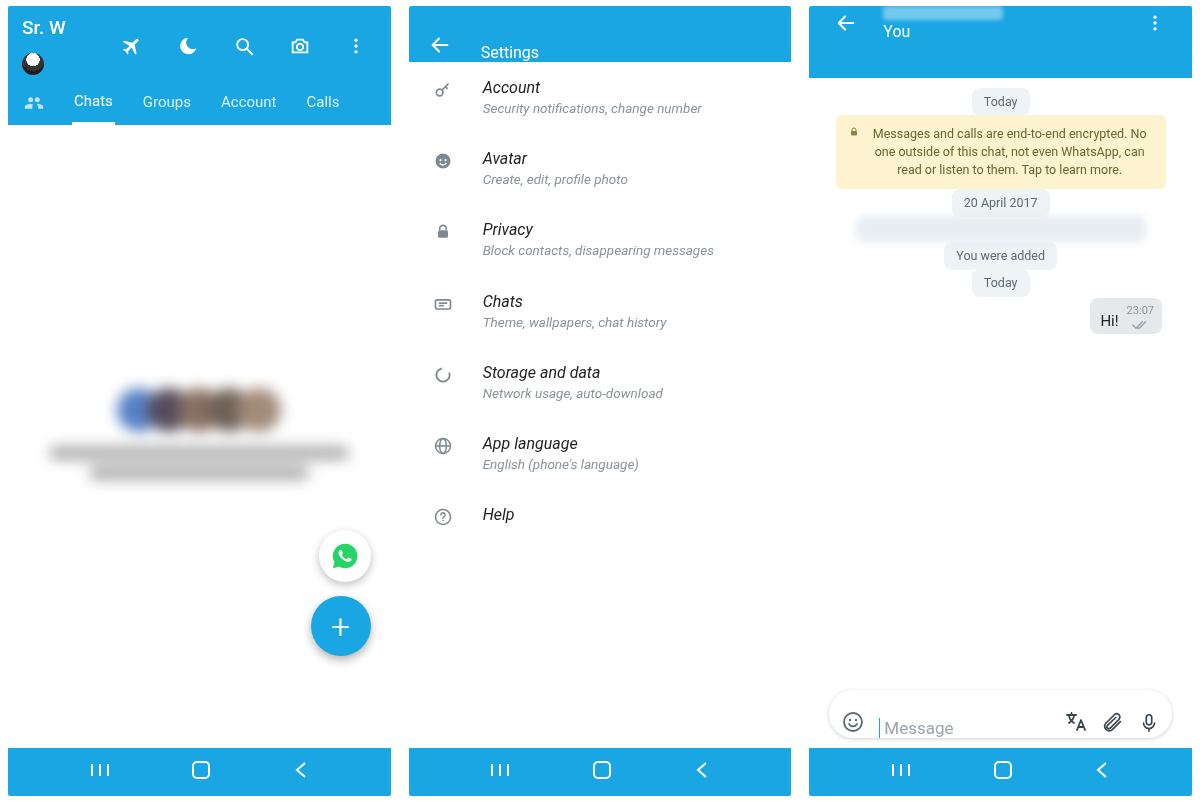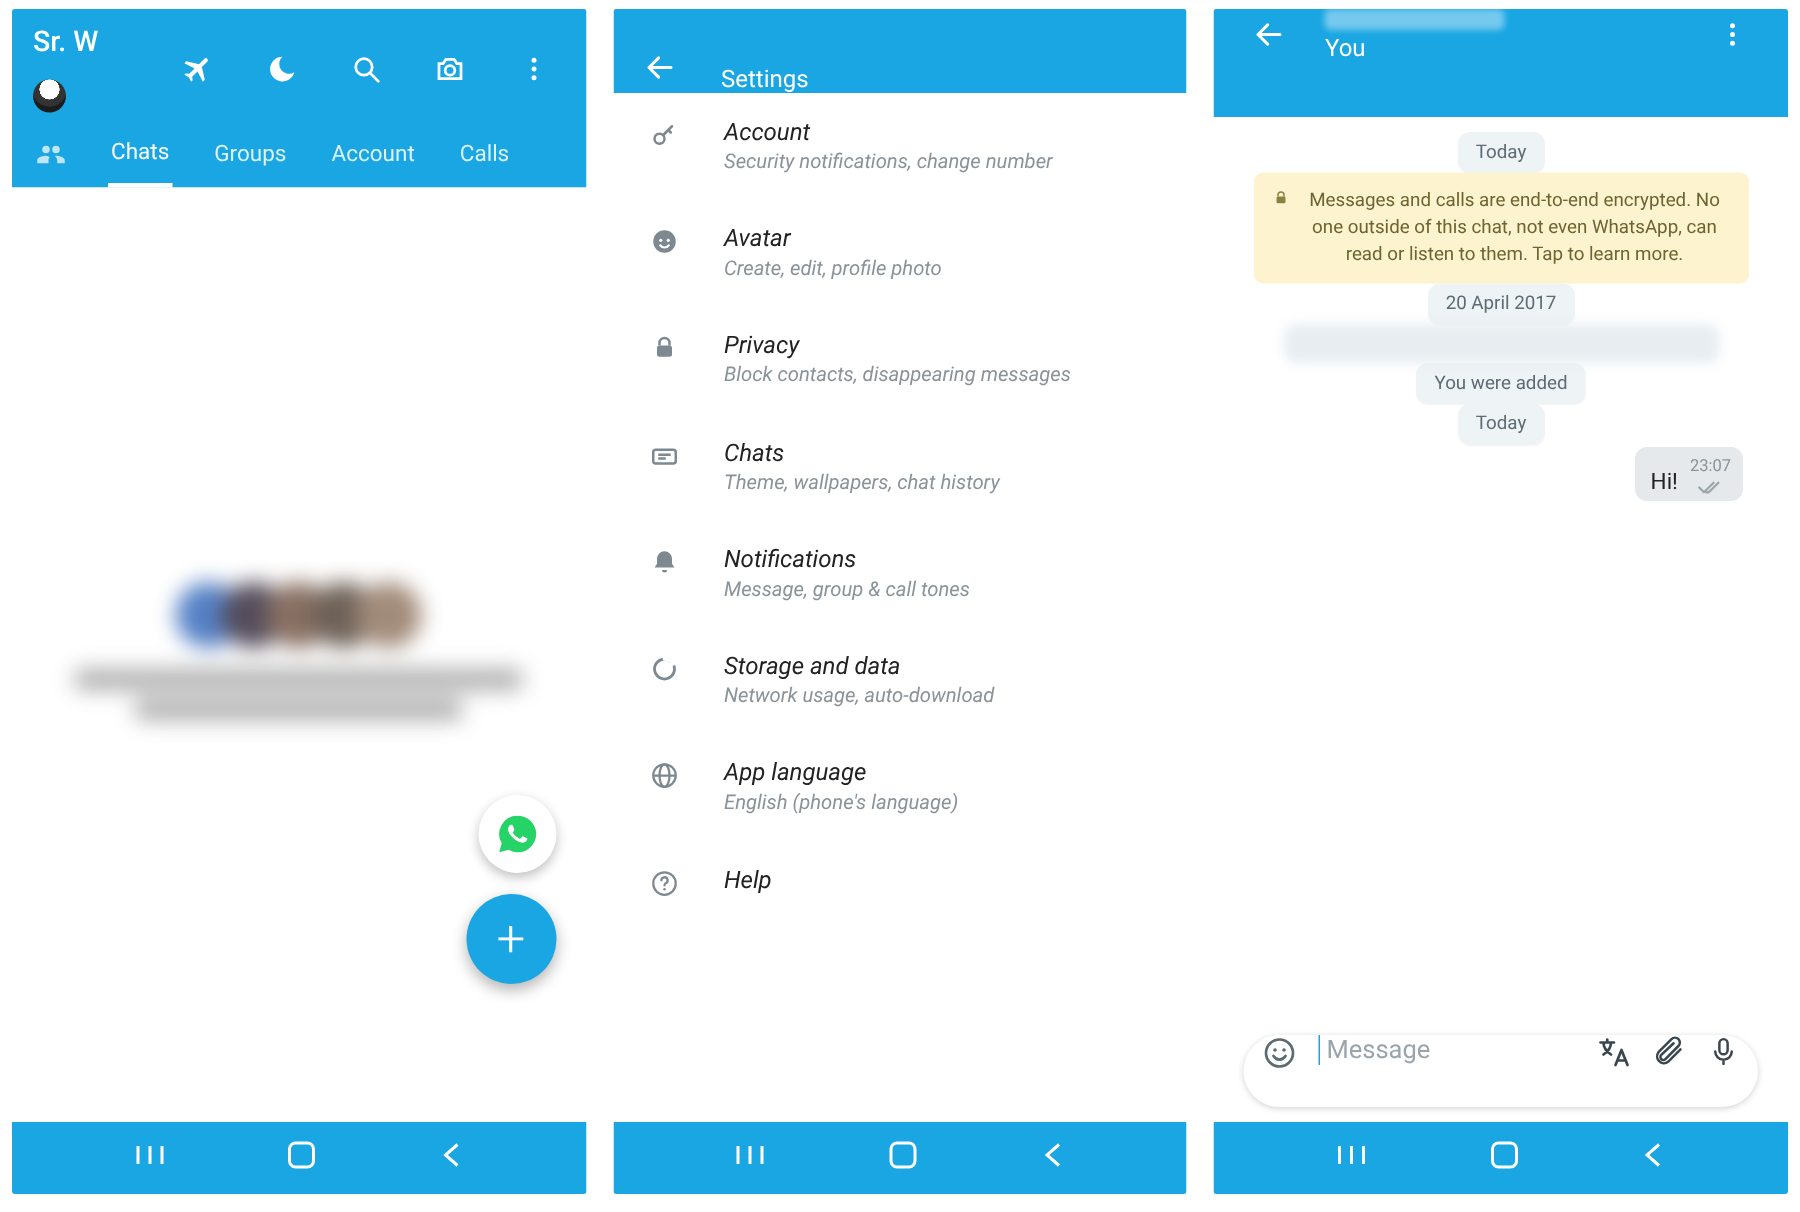--- a/index.html
+++ b/index.html
@@ -47,21 +47,21 @@
   .s3-titlebox .l1 { width:120px; height:14px; background:rgba(255,255,255,.4); border-radius:4px; filter:blur(2px); margin-bottom:2px;}
   .s3-body { flex:1; background:#fff; padding:10px 10px 0 10px; display:flex; flex-direction:column; align-items:center; position:relative; overflow:hidden;}
   .pill { background:#eef3f6; color:#5d6b74; font-size:12.5px; padding:6px 12px; border-radius:8px; box-shadow:0 1px 1px rgba(0,0,0,.05);}
   .banner { background:#FEF3CF; color:#6b6531; font-size:12.5px; line-height:1.45; padding:10px 12px; border-radius:6px; text-align:center; max-width:330px; display:flex; gap:6px; align-items:flex-start; justify-content:center;}
   .banner svg{flex:none; margin-top:1px;}
   .blur-msg { width:290px; height:26px; background:#e7edf1; border-radius:8px; filter:blur(4px);}
   .bubble-out { align-self:flex-end; background:#e6e9eb; border-radius:8px; padding:6px 8px 4px 10px; display:flex; align-items:flex-end; gap:8px; margin-right:20px; margin-top:2px;}
   .bubble-out .msg { font-size:15px; color:#222;}
   .bubble-out .meta { font-size:11px; color:#88939a; display:flex; align-items:center; gap:3px;flex-direction:column;}
   .s3-input { margin-top:auto; padding:10px; }
-  .inputbar { background:#fff; border-radius:26px; height:48px; display:flex; align-items:flex-start; padding:0 12px; gap:14px; box-shadow:0 1px 4px rgba(0,0,0,.18);}
+  .inputbar { background:#fff; border-radius:26px; height:48px; display:flex; align-items:flex-end; padding:0 12px; gap:14px; box-shadow:0 1px 4px rgba(0,0,0,.18);}
   .inputbar .ph { flex:1; color:#9aa4ab; font-size:17px; border-left:1.5px solid #19A6E3; padding-left:4px; line-height:20px;}
   .inputbar svg { fill:#5c6a72; color:#5c6a72;}
 </style>
 </head>
 <body>
 
 <div class="canvas">
 
   <div class="phone">
     <div class="accent s1-header">
@@ -203,32 +203,20 @@
         <span class="ico">
             <svg width="20" height="20" viewBox="0 0 24 24">
               <rect x="3" y="7" width="18" height="11" rx="2" fill="none" stroke="#7d8890" stroke-width="2"></rect>
               <line x1="7" y1="11" x2="17" y2="11" stroke="#7d8890" stroke-width="2"></line>
               <line x1="7" y1="14" x2="13" y2="14" stroke="#7d8890" stroke-width="2"></line>
             </svg>
           </span>
         <div class="txts">
             <div class="t">Chats</div>
             <div class="d">Theme, wallpapers, chat history</div>
-          </div>
-      </div>
-      <div class="srow">
-        <span class="ico">
-            <svg width="20" height="20" viewBox="0 0 24 24">
-              <path d="M12 3a6 6 0 0 0-6 6v4l-2 3h16l-2-3V9a6 6 0 0 0-6-6z" fill="#7d8890"></path>
-              <path d="M10 18a2 2 0 0 0 4 0" fill="#7d8890"></path>
-            </svg>
-          </span>
-        <div class="txts">
-            <div class="t">Notifications</div>
-            <div class="d">Message, group &amp; call tones</div>
           </div>
       </div>
       <div class="srow">
         <span class="ico">
             <svg width="20" height="20" viewBox="0 0 24 24">
               <circle cx="12" cy="12" r="8" fill="none" stroke="#7d8890" stroke-width="2.2"></circle>
               <path d="M12 4a8 8 0 0 1 6.9 4" stroke="#fff" stroke-width="3" fill="none" stroke-linecap="round"></path>
             </svg>
           </span>
         <div class="txts">

